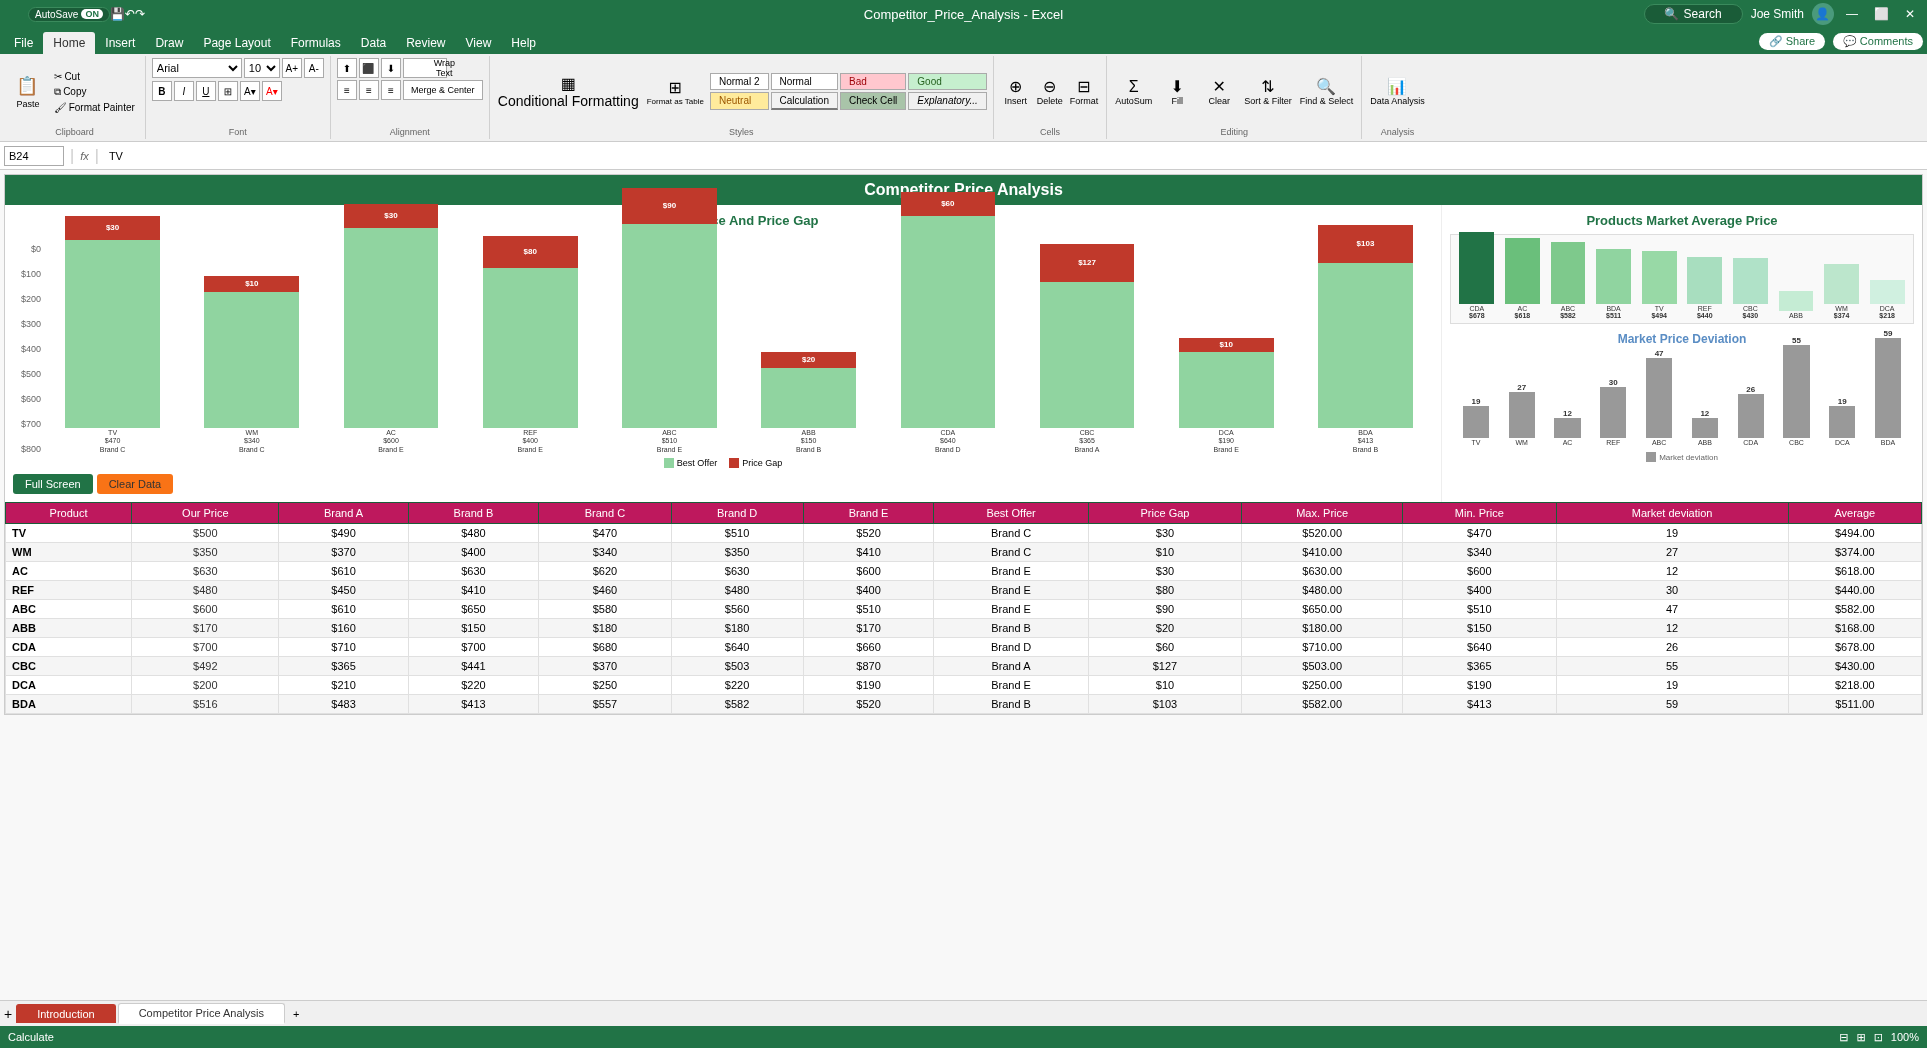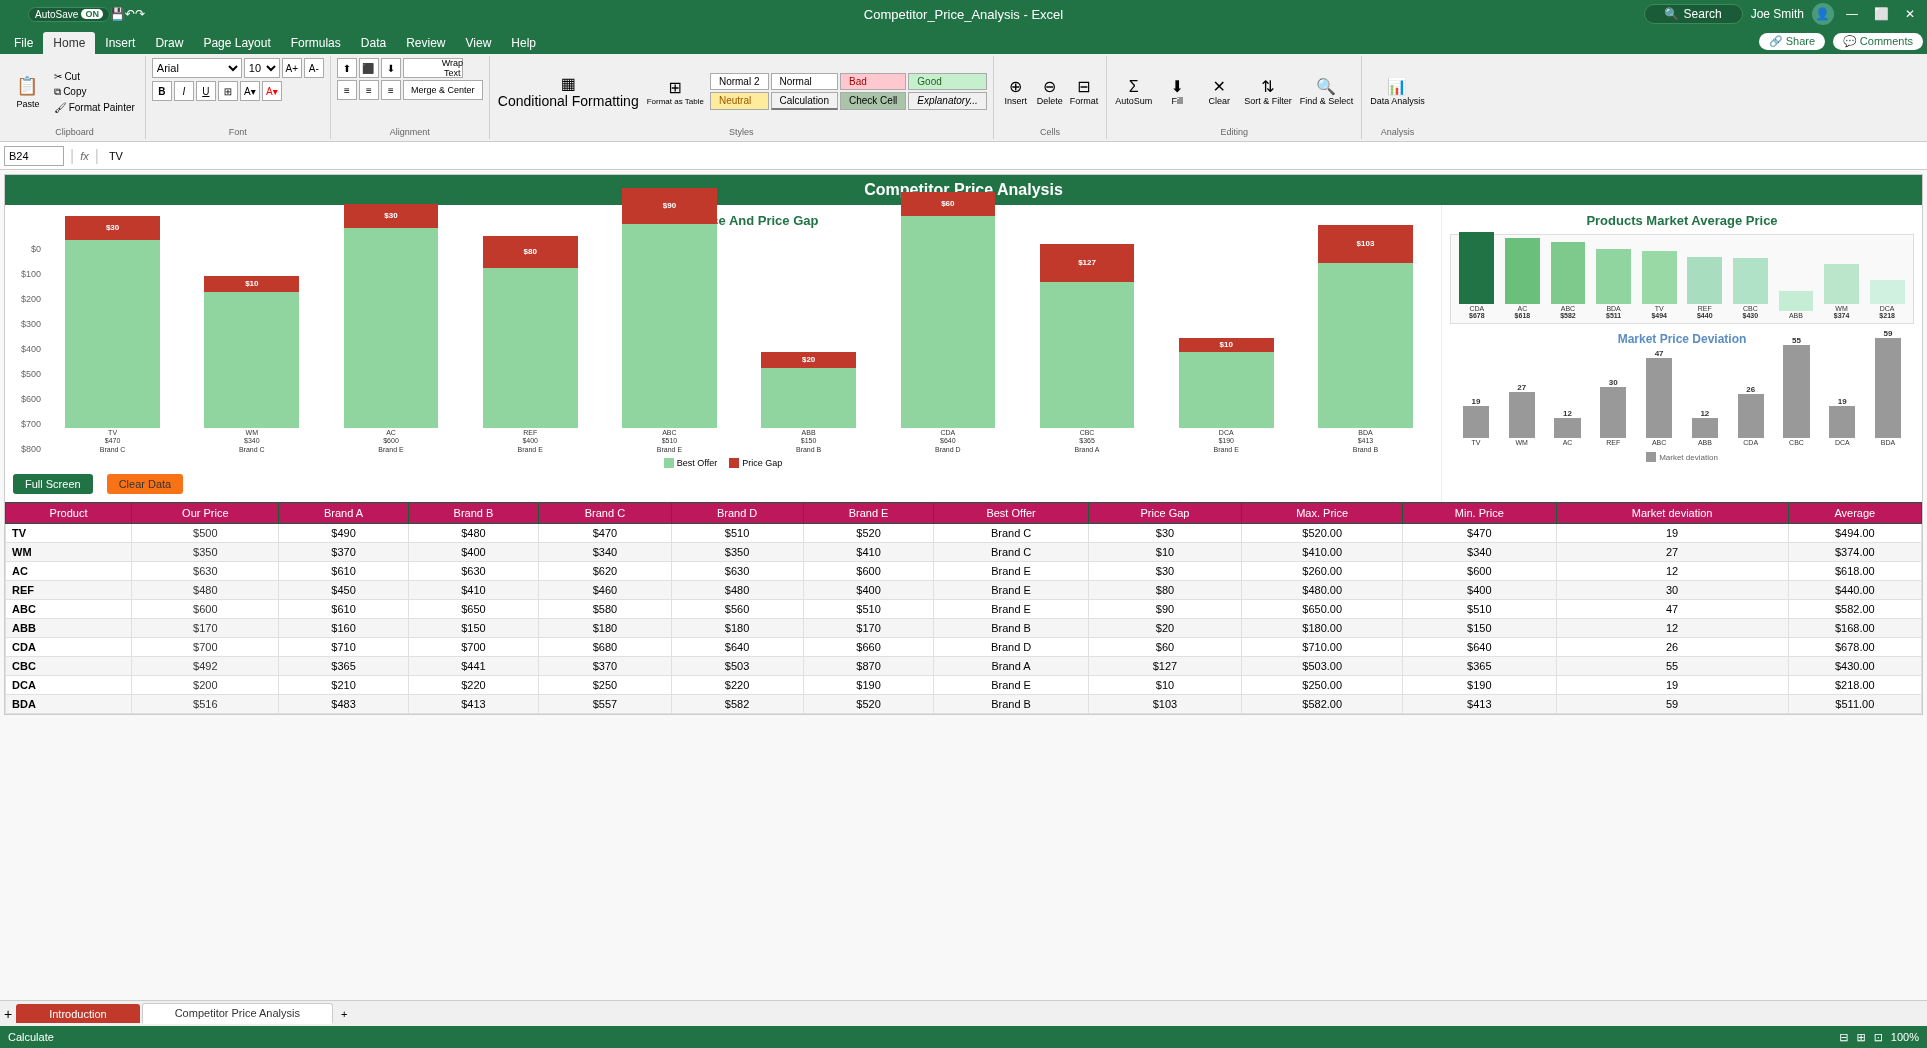--- a/index.html
+++ b/index.html
@@ -394,21 +394,21 @@
     .sheet-tabs {
       background: #f0f0f0;
       border-top: 1px solid #ccc;
       height: 26px;
       display: flex;
       align-items: center;
       padding: 0 4px;
       gap: 0;
     }
     .sheet-tab {
-      padding: 3px 32px;
+      padding: 3px 20px;
       border: 1px solid #ccc;
       border-bottom: none;
       cursor: pointer;
       font-size: 11px;
       background: #d0d0d0;
       margin-right: 2px;
       border-radius: 3px 3px 0 0;
     }
     .sheet-tab.active-tab {
       background: white;
@@ -515,21 +515,21 @@
     </div>
     <div class="ribbon-group-label">Font</div>
   </div>
 
   <div class="ribbon-group" style="min-width:120px;">
     <div class="ribbon-group-content" style="flex-direction:column;align-items:flex-start;gap:2px;">
       <div style="display:flex;gap:2px;align-items:center;">
         <button class="small-btn">⬆</button>
         <button class="small-btn">⬛</button>
         <button class="small-btn">⬇</button>
-        <button class="small-btn" style="width:60px;font-size:9px;padding-left:39px;">Wrap Text</button>
+        <button class="small-btn" style="width:44px;font-size:9px;padding-left:39px;">Wrap Text</button>
       </div>
       <div style="display:flex;gap:2px;align-items:center;">
         <button class="small-btn">≡</button>
         <button class="small-btn">≡</button>
         <button class="small-btn">≡</button>
         <button class="small-btn" style="width:80px;font-size:9px;">Merge &amp; Center</button>
       </div>
     </div>
     <div class="ribbon-group-label">Alignment</div>
   </div>
@@ -731,21 +731,21 @@
             <div class="legend-item">
               <div class="legend-dot" style="background:#90d4a0;"></div>
               <span>Best Offer</span>
             </div>
             <div class="legend-item">
               <div class="legend-dot" style="background:#c0392b;"></div>
               <span>Price Gap</span>
             </div>
           </div>
 
-          <div style="display:flex;gap:14px;margin-top:6px;">
+          <div style="display:flex;gap:4px;margin-top:6px;">
             <button class="dash-btn active-btn" style="background:#217346;color:white;border:none;padding:4px 12px;border-radius:3px;cursor:pointer;font-size:11px;">Full Screen</button>
             <button class="dash-btn" style="background:#f97316;color:#333;border:none;padding:4px 12px;border-radius:3px;cursor:pointer;font-size:11px;">Clear Data</button>
           </div>
         </div>
 
         <div class="chart-right">
 
           <div class="market-avg-chart">
             <div class="chart-title">Products Market Average Price</div>
             <div class="market-avg-bars">
@@ -909,21 +909,21 @@
               <tr>
                 <td>AC</td>
                 <td>$630</td>
                 <td>$610</td>
                 <td>$630</td>
                 <td>$620</td>
                 <td>$630</td>
                 <td>$600</td>
                 <td>Brand E</td>
                 <td>$30</td>
-                <td>$260.00</td>
+                <td>$630.00</td>
                 <td>$600</td>
                 <td>12</td>
                 <td>$618.00</td>
               </tr>
               <tr>
                 <td>REF</td>
                 <td>$480</td>
                 <td>$450</td>
                 <td>$410</td>
                 <td>$460</td>

